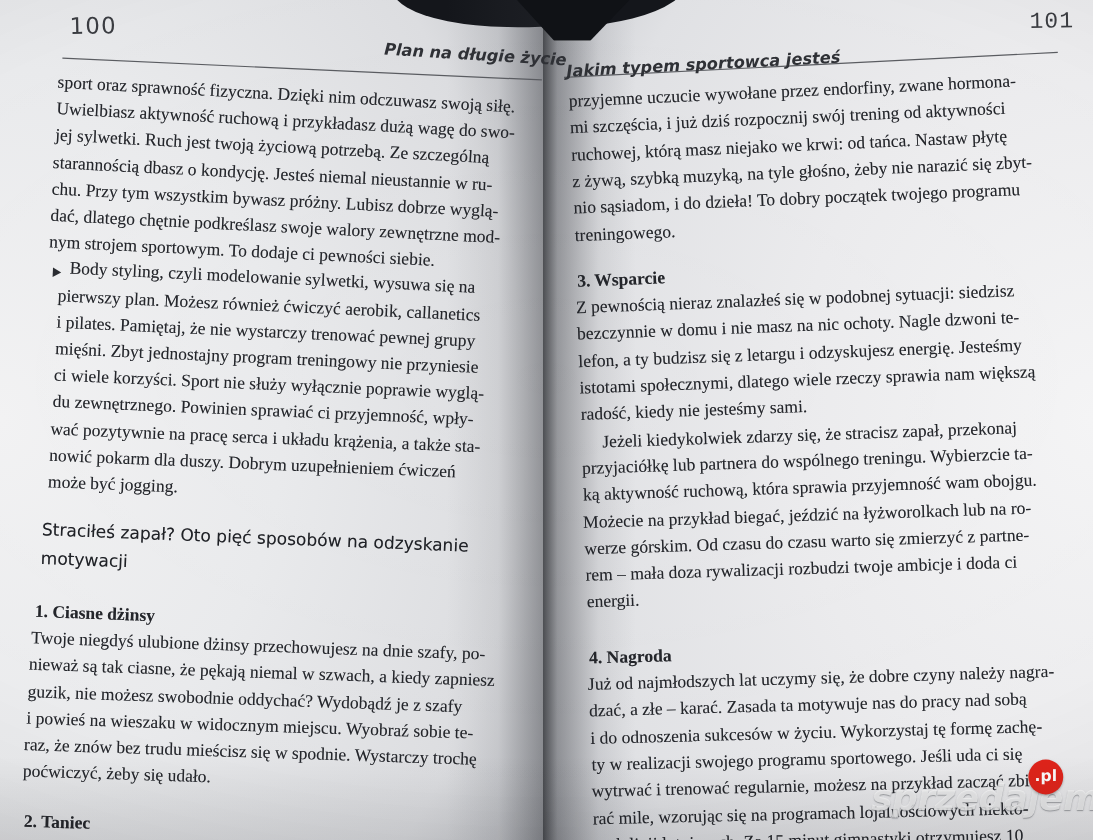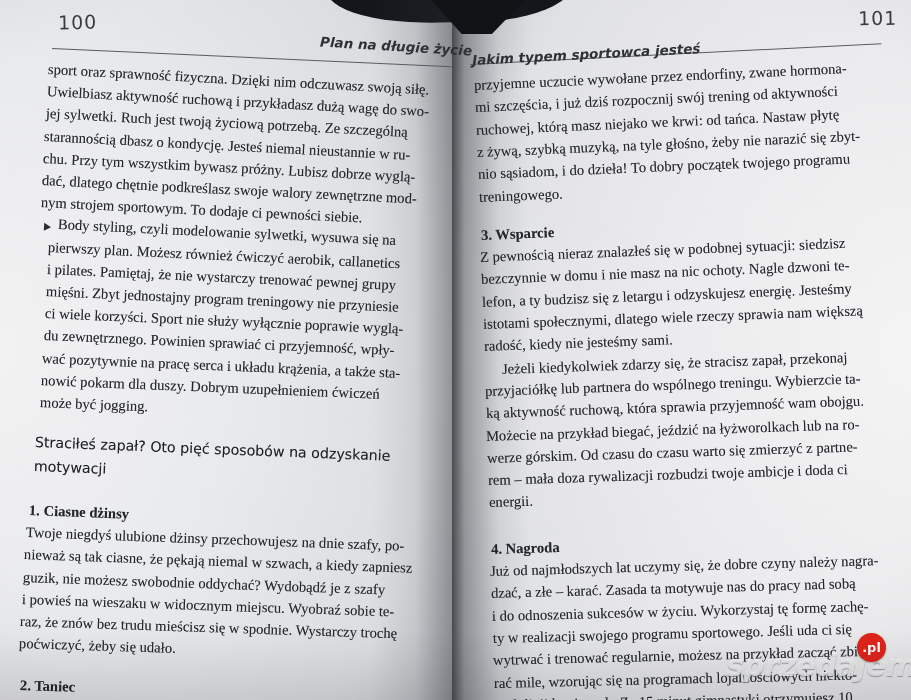--- a/index.html
+++ b/index.html
@@ -55,21 +55,21 @@
     background:#101216;
     clip-path:polygon(0% 0%, 100% 0%, 62% 100%, 36% 100%);
   }
 
   
   .folio{
     position:absolute;font-family:"DejaVu Sans",sans-serif;
     font-size:19px;letter-spacing:1px;color:#3a3c41;
   }
   .folio-left{left:58px;top:11px;transform:rotate(-1.2deg);}
-  .folio-right{left:858px;top:7px;transform:rotate(-1.0deg);}
+  .folio-right{left:858px;top:7px;transform:rotate(-1.0deg);font-family:Liberation Mono, monospace;}
 
   .rule{position:absolute;height:1px;background:#5a5c61;}
   .rule-left{left:52px;top:48px;width:400px;transform:rotate(2.6deg);transform-origin:left center;}
   .rule-right{left:470px;top:64px;width:412px;transform:rotate(-2.9deg);transform-origin:left center;}
 
   .runhead{
     position:absolute;font-family:"DejaVu Sans",sans-serif;
     font-weight:700;font-style:italic;font-size:13.5px;color:#2f3136;
     white-space:nowrap;
   }

